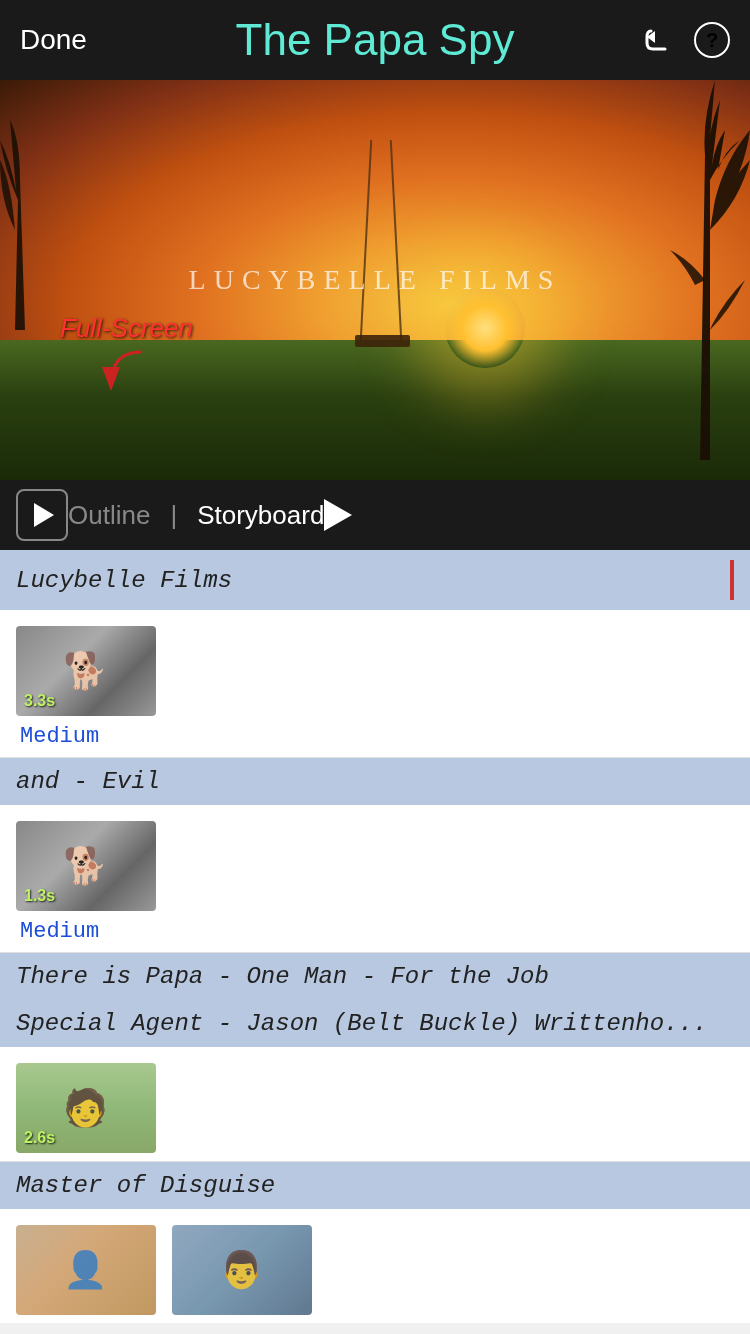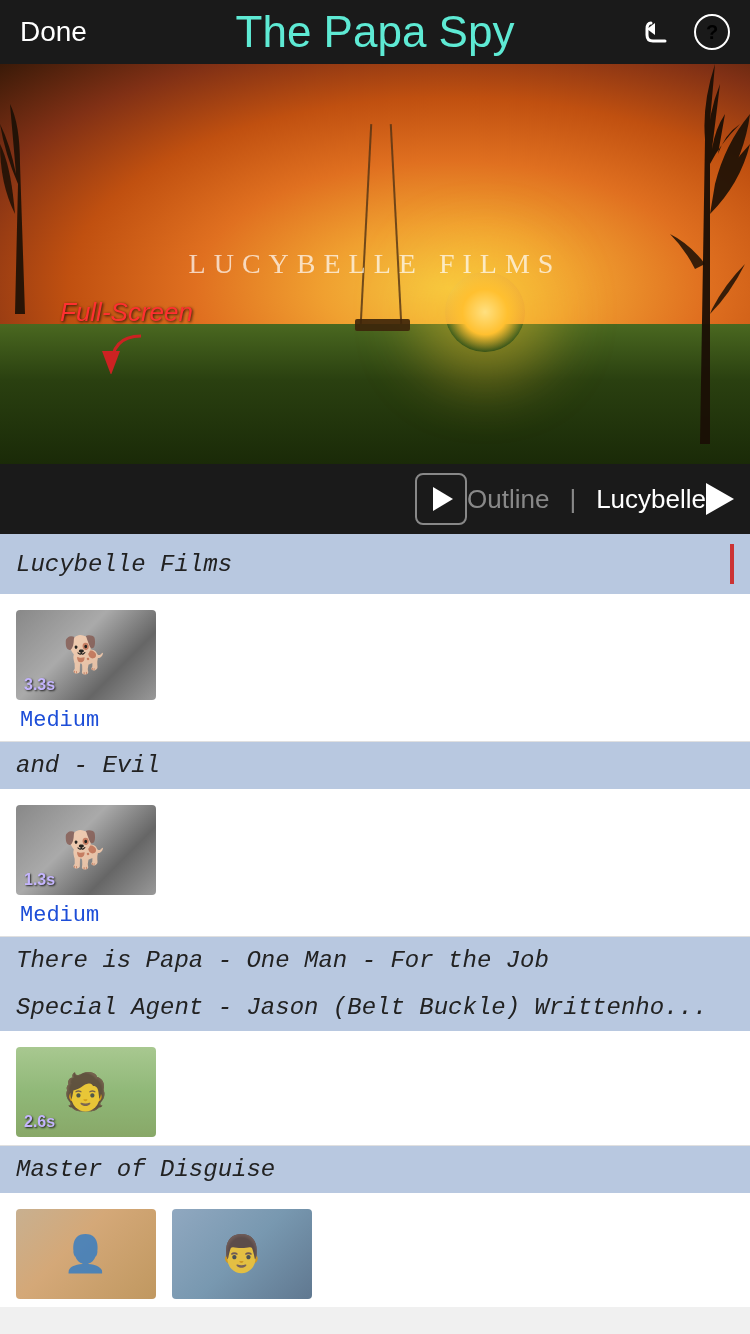--- a/index.html
+++ b/index.html
@@ -8,21 +8,21 @@
       width: 750px;
       min-height: 1334px;
       background: #f0f0f0;
       font-family: -apple-system, 'Helvetica Neue', sans-serif;
       overflow-x: hidden;
     }
 
     
     .header {
       background: #1a1a1a;
-      height: 64px;
+      height: 80px;
       display: flex;
       align-items: center;
       justify-content: space-between;
       padding: 0 20px;
       position: relative;
     }
     .header-done {
       color: white;
       font-size: 28px;
       font-weight: 400;
@@ -209,21 +209,21 @@
       width: 50px;
       height: 40px;
     }
 
     
     .controls-bar {
       background: #1a1a1a;
       height: 70px;
       display: flex;
       align-items: center;
-      justify-content: flex-end;
+      justify-content: flex-start;
       padding: 0 16px;
     }
     .play-btn-small {
       width: 52px;
       height: 52px;
       border: 2px solid #888;
       border-radius: 8px;
       display: flex;
       align-items: center;
       justify-content: center;
@@ -302,21 +302,21 @@
       border-radius: 4px;
       overflow: hidden;
       position: relative;
       background: #333;
       flex-shrink: 0;
     }
     .clip-duration {
       position: absolute;
       bottom: 6px;
       left: 8px;
-      color: #c4b5fd;
+      color: #bef264;
       font-size: 16px;
       font-weight: bold;
       text-shadow: 1px 1px 2px rgba(0,0,0,0.8);
     }
     .clip-label {
       font-size: 22px;
       color: #1d4ed8;
       margin-top: 8px;
       margin-left: 4px;
       font-family: 'Courier New', monospace;
@@ -448,21 +448,21 @@
 
 </div>
 
 <div class="controls-bar">
   <div class="play-btn-small" style="cursor:pointer;">
     <div class="play-triangle-small"></div>
   </div>
   <div class="tab-bar">
     <span class="tab-label" style="cursor:pointer;">Outline</span>
     <span class="tab-divider">|</span>
-    <span class="tab-label active" style="cursor:pointer;">Lucybelle</span>
+    <span class="tab-label active" style="cursor:pointer;">Storyboard</span>
   </div>
   <div class="play-btn-right" style="cursor:pointer;"></div>
 </div>
 
 <div class="content-list">
 
   <div class="section-header">
     <span class="section-header-text">Lucybelle Films</span>
     <div class="section-divider-line"></div>
   </div>

